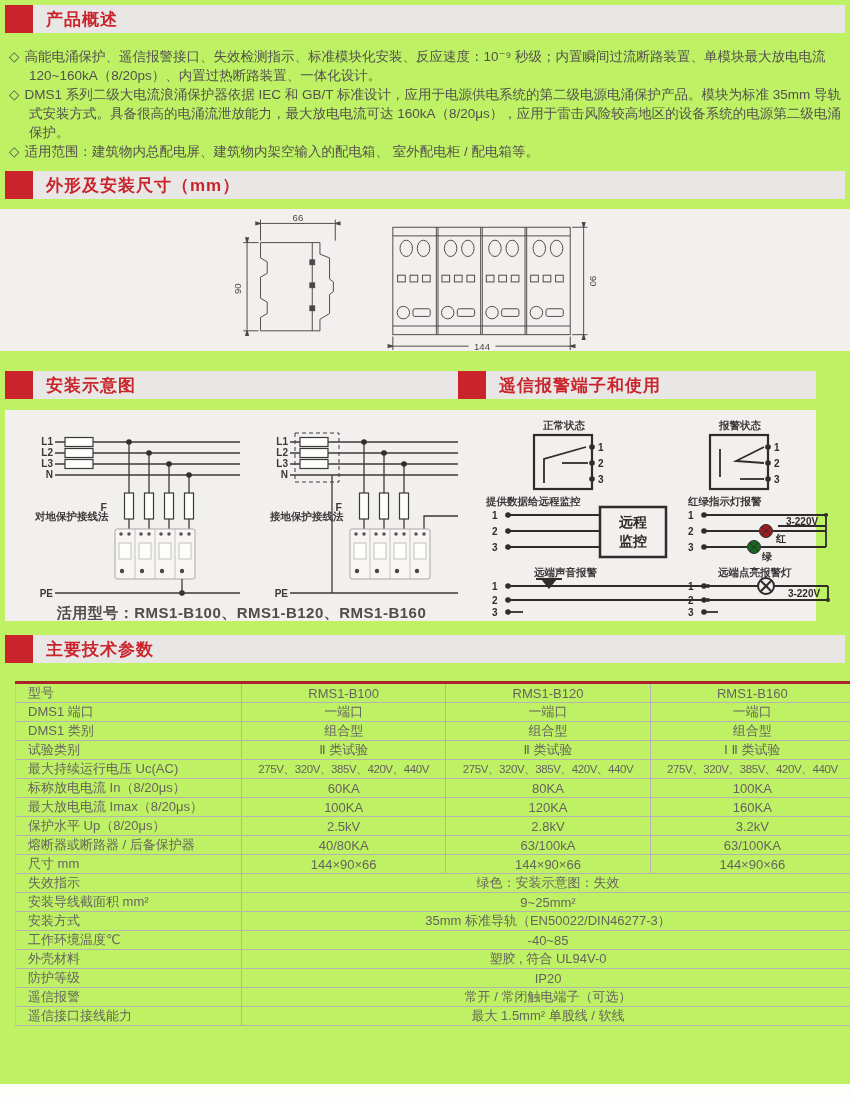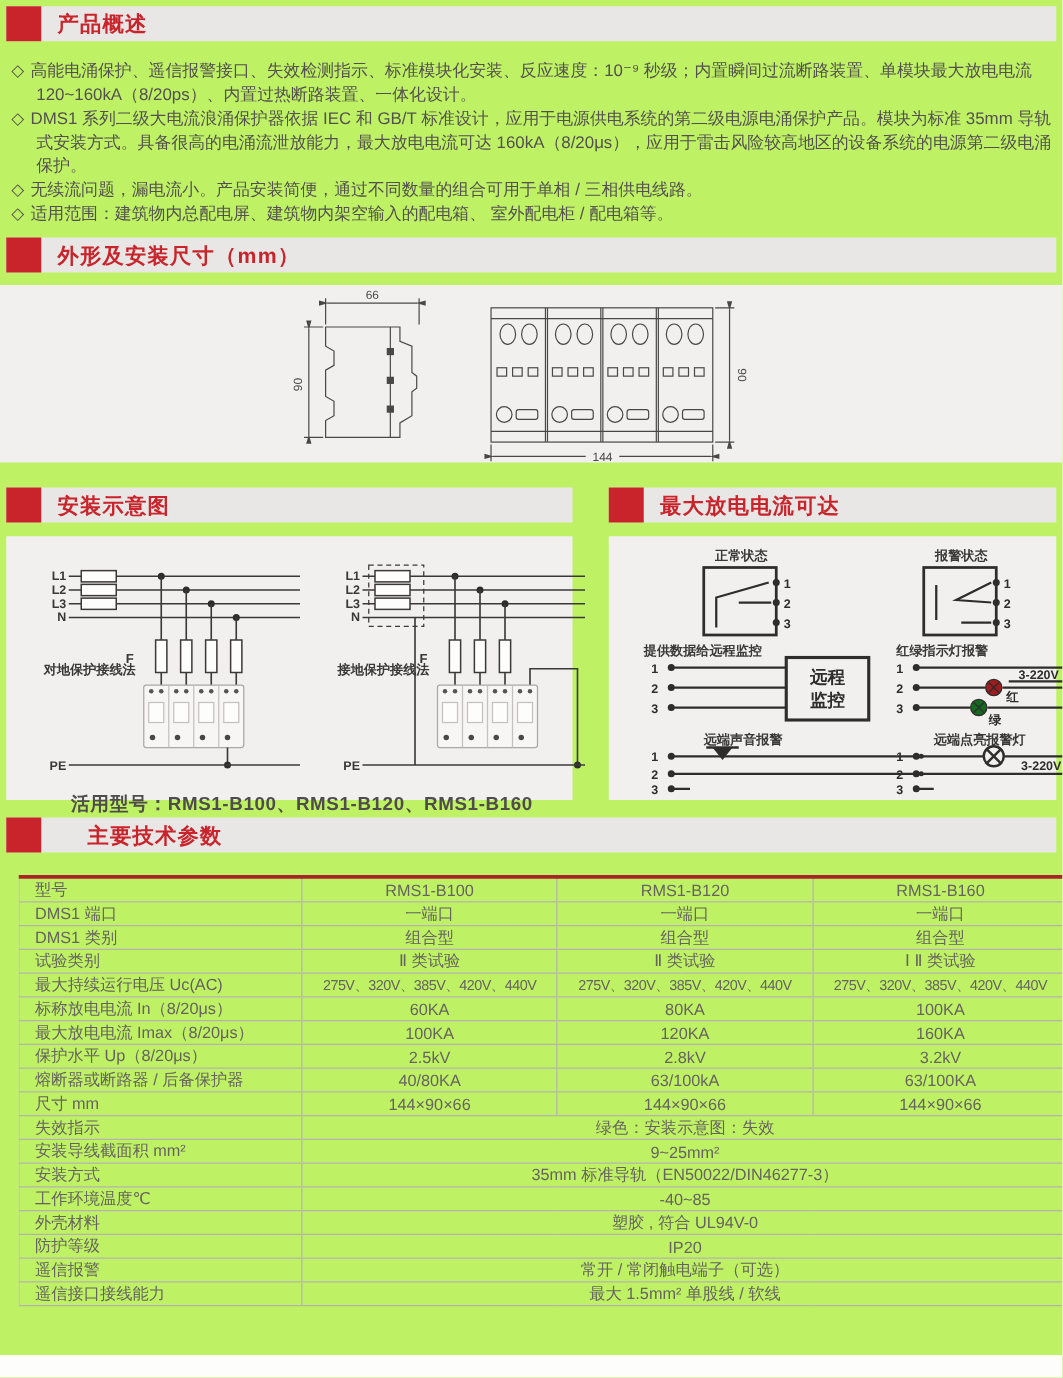--- a/index.html
+++ b/index.html
@@ -11,28 +11,28 @@
   .red-sq{width:28px;height:28px;background:#c9242b;flex:0 0 auto;}
   .sec-title{color:#c9242b;font-weight:bold;font-size:17px;margin-left:13px;letter-spacing:1px;}
   .first{margin-top:5px;}
   
   .bullets{list-style:none;margin:14px 5px 10px;padding:0 4px;font-size:13.5px;line-height:19px;color:#54504f;}
   .bullets li{padding-left:20px;text-indent:-20px;}
   .marker{margin-right:5px;}
   
   .panel{background:#f2f0ef;padding-left:20px;}
   #dim-panel{height:142px;margin-top:10px;display:flex;align-items:center;justify-content:center;padding-right:46px;box-sizing:border-box;}
-  .two-col{display:flex;gap:29px;margin:20px 5px 0;}
+  .two-col{display:flex;margin:20px 5px 0;}
   .col-left{width:453px;}
   .col-right{width:358px;}
   .col-left .sec-header,.col-right .sec-header{margin:0;}
   .col-panel{margin-top:11px;height:211px;box-sizing:border-box;padding-top:3px;}
-  .models-note{text-align:center;font-size:15px;color:#4f4c4b;margin-top:16px;font-weight:bold;letter-spacing:.5px;}
+  .models-note{text-align:center;font-size:15px;color:#4f4c4b;margin-top:5px;font-weight:bold;letter-spacing:.5px;}
   
-  .params-header{margin-top:14px;gap:24px;}
+  .params-header{margin-top:14px;}
   table.params{margin:18px 15px 0;width:840px;border-collapse:collapse;table-layout:fixed;
                border-top:3px solid #a8232a;border-left:1px solid #c9c5c3;border-right:1px solid #c9c5c3;}
   .params th,.params td{font-weight:normal;font-size:13px;height:18px;padding:0 3px;color:#676361;
                border-bottom:1px solid #b6b2b0;text-align:center;white-space:nowrap;overflow:hidden;}
   .params .c0{text-align:left;padding-left:12px;width:210px;}
   .params th:not(.c0),.params td:not(.c0){border-left:1px solid #b6b2b0;}
   .params .tight{font-size:11.5px;letter-spacing:-.4px;}
   
   .wire{stroke:#3b3838;stroke-width:1.3;fill:none;}
   .wireb{stroke:#2f2c2c;stroke-width:1.8;fill:none;}
@@ -47,21 +47,20 @@
 <div class="page">
 
   <div class="sec-header first">
     <span class="red-sq"></span>
     <span class="sec-title">产品概述</span>
   </div>
 
   <ul class="bullets">
     <li><span class="marker">◇</span><span>高能电涌保护、遥信报警接口、失效检测指示、标准模块化安装、反应速度：10⁻⁹ 秒级；内置瞬间过流断路装置、单模块最大放电电流 120~160kA（8/20ps）、内置过热断路装置、一体化设计。</span></li>
     <li><span class="marker">◇</span><span>DMS1 系列二级大电流浪涌保护器依据 IEC 和 GB/T 标准设计，应用于电源供电系统的第二级电源电涌保护产品。模块为标准 35mm 导轨式安装方式。具备很高的电涌流泄放能力，最大放电电流可达 160kA（8/20μs），应用于雷击风险较高地区的设备系统的电源第二级电涌保护。</span></li>
-    <li><span class="marker">◇</span><span>无续流问题，漏电流小。产品安装简便，通过不同数量的组合可用于单相 / 三相供电线路。</span></li>
     <li><span class="marker">◇</span><span>适用范围：建筑物内总配电屏、建筑物内架空输入的配电箱、 室外配电柜 / 配电箱等。</span></li>
   </ul>
 
   <div class="sec-header">
     <span class="red-sq"></span>
     <span class="sec-title">外形及安装尺寸（mm）</span>
   </div>
 
   <div class="panel" id="dim-panel">
     <svg width="400" height="140" viewBox="0 0 400 146">
@@ -234,21 +233,21 @@
             <line class="wire" x1="20" y1="172" x2="198" y2="172"></line>
           </g>
         </svg>
         <div class="models-note">活用型号：RMS1-B100、RMS1-B120、RMS1-B160</div>
       </div>
     </div>
 
     <div class="col-right">
       <div class="sec-header">
         <span class="red-sq"></span>
-        <span class="sec-title">最大放电电流可达</span>
+        <span class="sec-title">遥信报警端子和使用</span>
       </div>
       <div class="panel col-panel">
         <svg width="358" height="205" viewBox="0 0 358 205">
 
           <g>
             <text class="diaglbl" x="86" y="16" text-anchor="middle">正常状态</text>
             <rect x="56" y="22" width="58" height="54" fill="none" stroke="#2f2c2c" stroke-width="2.2"></rect>
             <circle cx="114" cy="34" r="2.8" fill="#2f2c2c"></circle>
               <circle cx="114" cy="50" r="2.8" fill="#2f2c2c"></circle>
               <circle cx="114" cy="66" r="2.8" fill="#2f2c2c"></circle>

